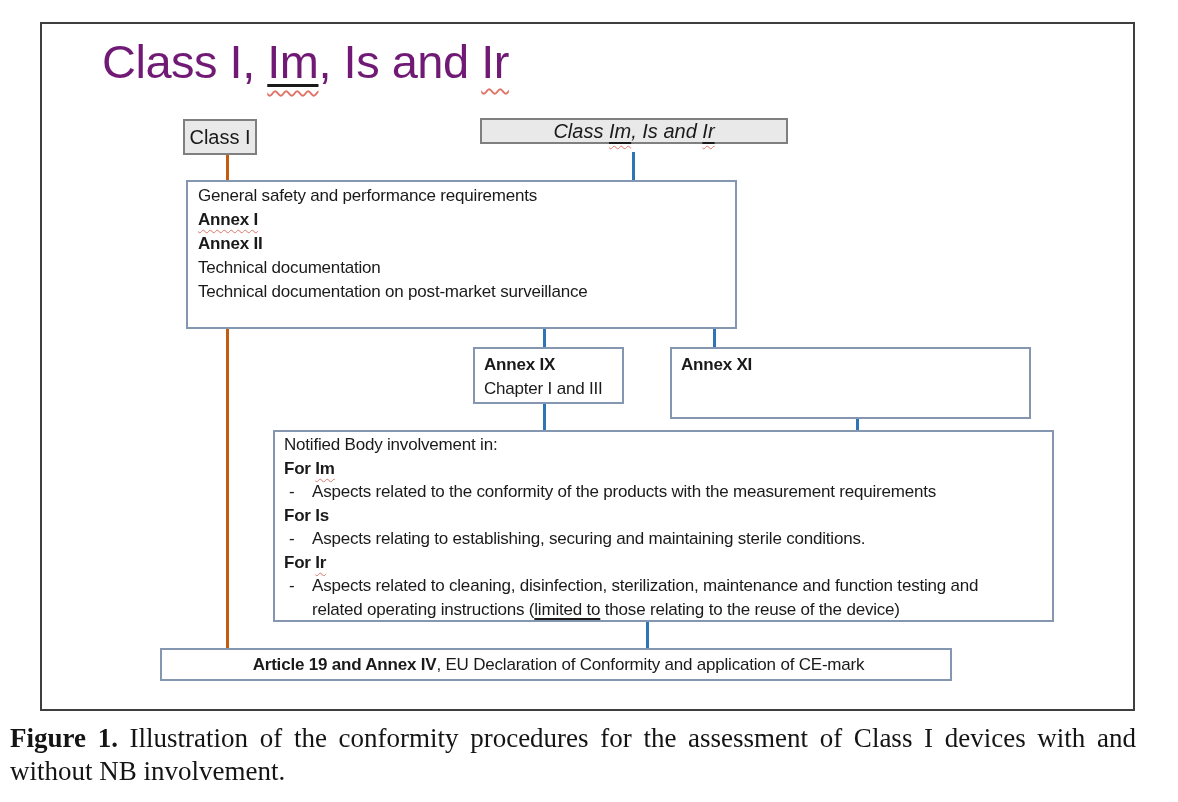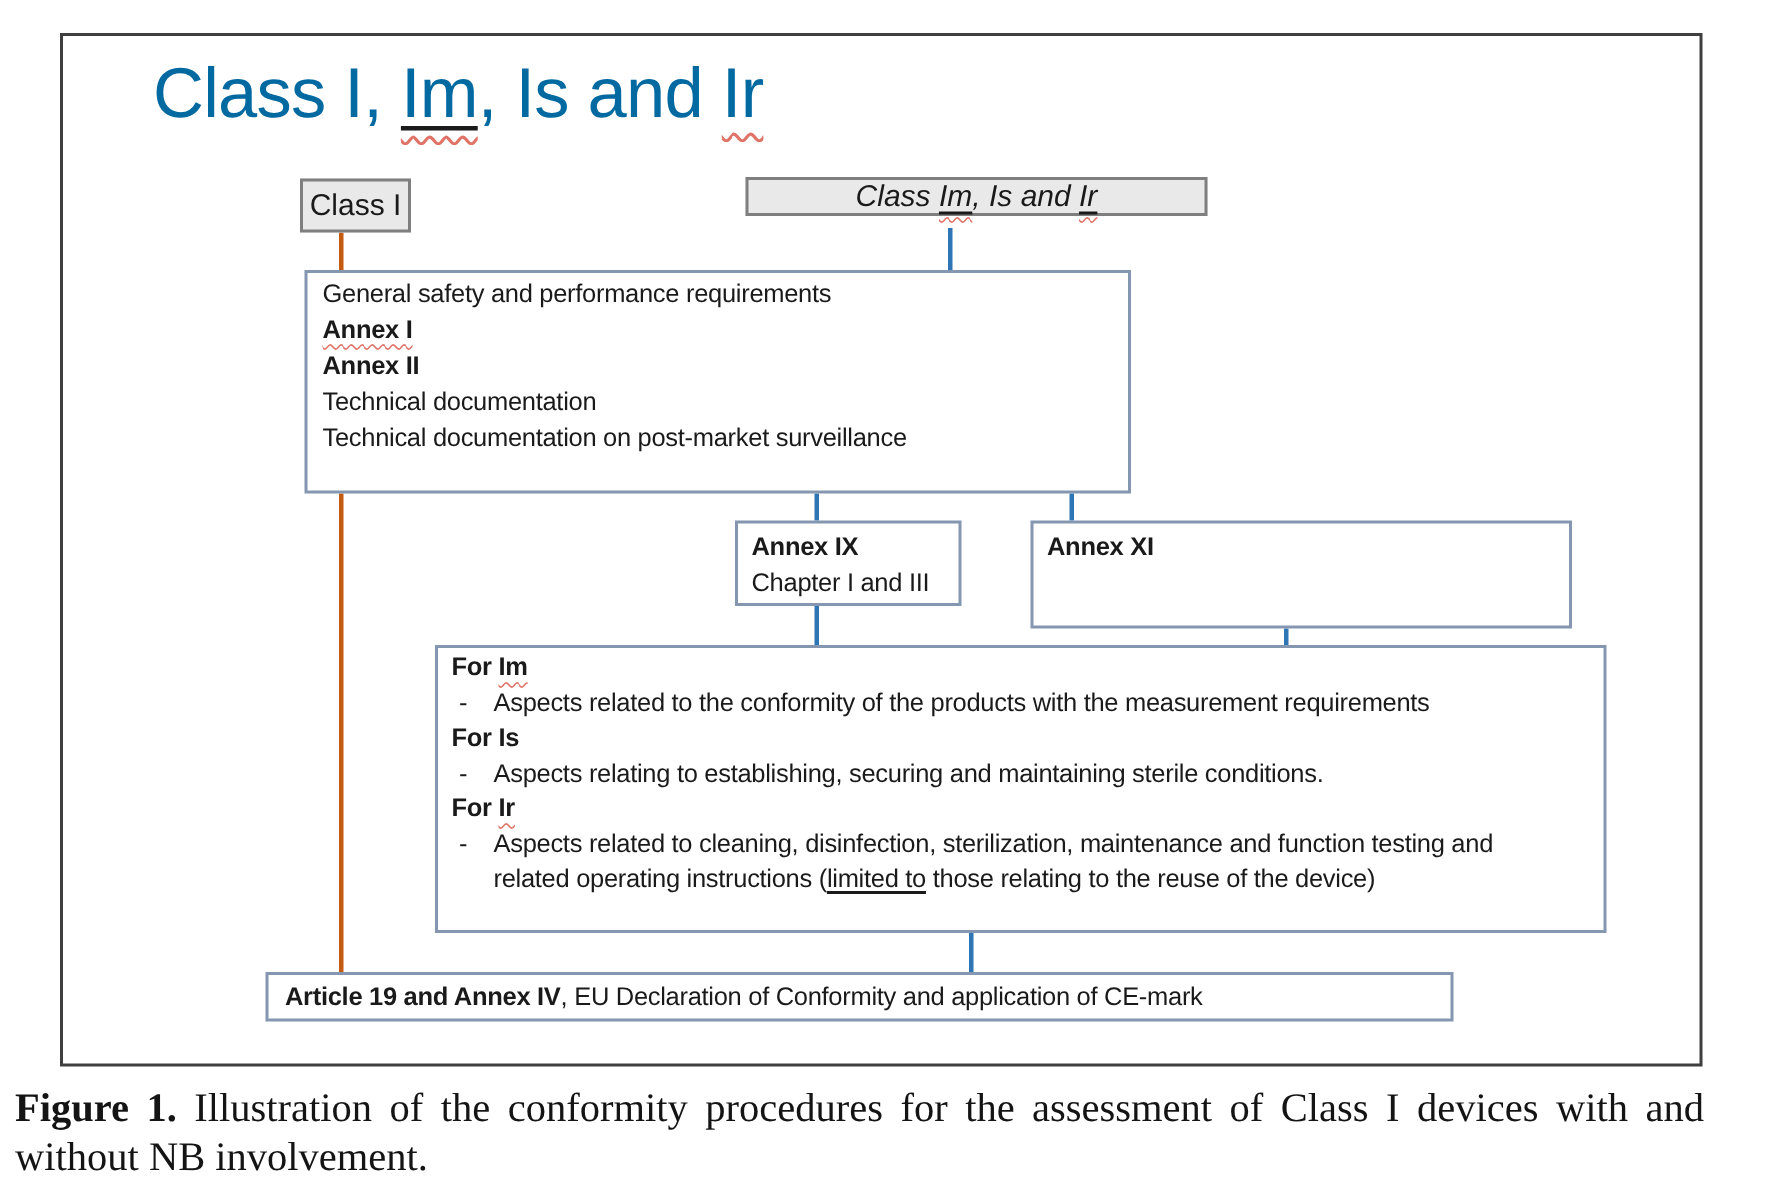--- a/index.html
+++ b/index.html
@@ -1,47 +1,47 @@
 <!DOCTYPE html>
 <html><head>
 <meta charset="utf-8">
 <style>
   html,body{margin:0;padding:0;background:#ffffff;}
   .page{position:relative;width:1178px;height:802px;background:#ffffff;overflow:hidden;
         font-family:"Liberation Sans",sans-serif;color:#1a1a1a;}
   .frame{position:absolute;left:40px;top:22px;width:1095px;height:689px;
          border:2px solid #3f3f3f;box-sizing:border-box;background:#ffffff;}
   .title{position:absolute;left:102px;top:34px;font-size:47px;line-height:56px;
-         color:#0369a1;letter-spacing:-0.5px;z-index:2;white-space:nowrap;}
+         color:#701a75;letter-spacing:-0.5px;z-index:2;white-space:nowrap;}
   
   .line{position:absolute;width:3px;z-index:1;}
   .l-orange{background:#C55A11;}
   .l-blue{background:#2E75B6;}
   
   .bx{position:absolute;box-sizing:border-box;z-index:2;background:#ffffff;
-      border:2px solid #8496B0;font-size:17px;line-height:24px;letter-spacing:-0.2px;margin-left:17px;}
+      border:2px solid #8496B0;font-size:17px;line-height:24px;letter-spacing:-0.2px;}
   .bx-gray{background:#E9E9E9;border:2px solid #7F7F7F;display:flex;
            align-items:center;justify-content:center;font-size:20px;letter-spacing:0;}
   .b{font-weight:bold;}
   .u{text-decoration:underline;text-decoration-thickness:2px;text-decoration-color:#1a1a1a;
      text-underline-offset:4px;}
   .title .u{text-decoration-thickness:3px;text-underline-offset:6px;}
   .sq{text-decoration:underline wavy #E07468;text-decoration-thickness:1px;
       text-underline-offset:4px;}
   .title .sq{text-underline-offset:10px;text-decoration-thickness:2px;}
   .u .sq{text-underline-offset:7px;}
   .title .u .sq{text-underline-offset:12px;}
   .ul-solid{text-decoration:underline;text-decoration-thickness:1.5px;text-underline-offset:3px;}
   .bx-annex{left:186px;top:180px;width:551px;height:149px;padding:2px 8px 0 10px;}
   .bx-class1{left:183px;top:119px;width:74px;height:36px;}
   .bx-classim{left:480px;top:118px;width:308px;height:26px;font-style:italic;}
   .bx-ix{left:473px;top:347px;width:151px;height:57px;padding:4px 4px 0 9px;}
   .bx-xi{left:670px;top:347px;width:361px;height:72px;padding:4px 4px 0 9px;}
   .bx-nb{left:273px;top:430px;width:781px;height:192px;padding:1px 8px 0 9px;line-height:23.5px;}
-  .bx-a19{left:160px;top:648px;width:792px;height:33px;padding:3px 6px 0 11px;}
+  .bx-a19{left:160px;top:648px;width:792px;height:33px;padding:3px 6px 0 11px;text-align:center;}
   .bullet{display:flex;}
   .bullet .dash{width:28px;padding-left:5px;box-sizing:border-box;flex:none;}
   .bullet .btext{flex:1;}
   
   .caption{position:absolute;left:10px;top:722px;width:1126px;
            font-family:"Liberation Serif",serif;font-size:27px;
            line-height:33px;color:#141414;}
   .cap-line1{text-align:justify;text-align-last:justify;}
   .cap-label{font-weight:bold;}
 </style>
@@ -81,20 +81,21 @@
   <div class="bx bx-ix">
     <div class="b">Annex IX</div>
     <div>Chapter I and III</div>
   </div>
 
   <div class="bx bx-xi">
     <div class="b">Annex XI</div>
   </div>
 
   <div class="bx bx-nb">
+    <div>Notified Body involvement in:</div>
     <div class="b"><span>For </span><span class="sq">Im</span></div>
     <div class="bullet">
       <span class="dash">-</span>
       <span class="btext">Aspects related to the conformity of the products with the measurement requirements</span>
     </div>
     <div class="b">For Is</div>
     <div class="bullet">
       <span class="dash">-</span>
       <span class="btext">Aspects relating to establishing, securing and maintaining sterile conditions.</span>
     </div>

